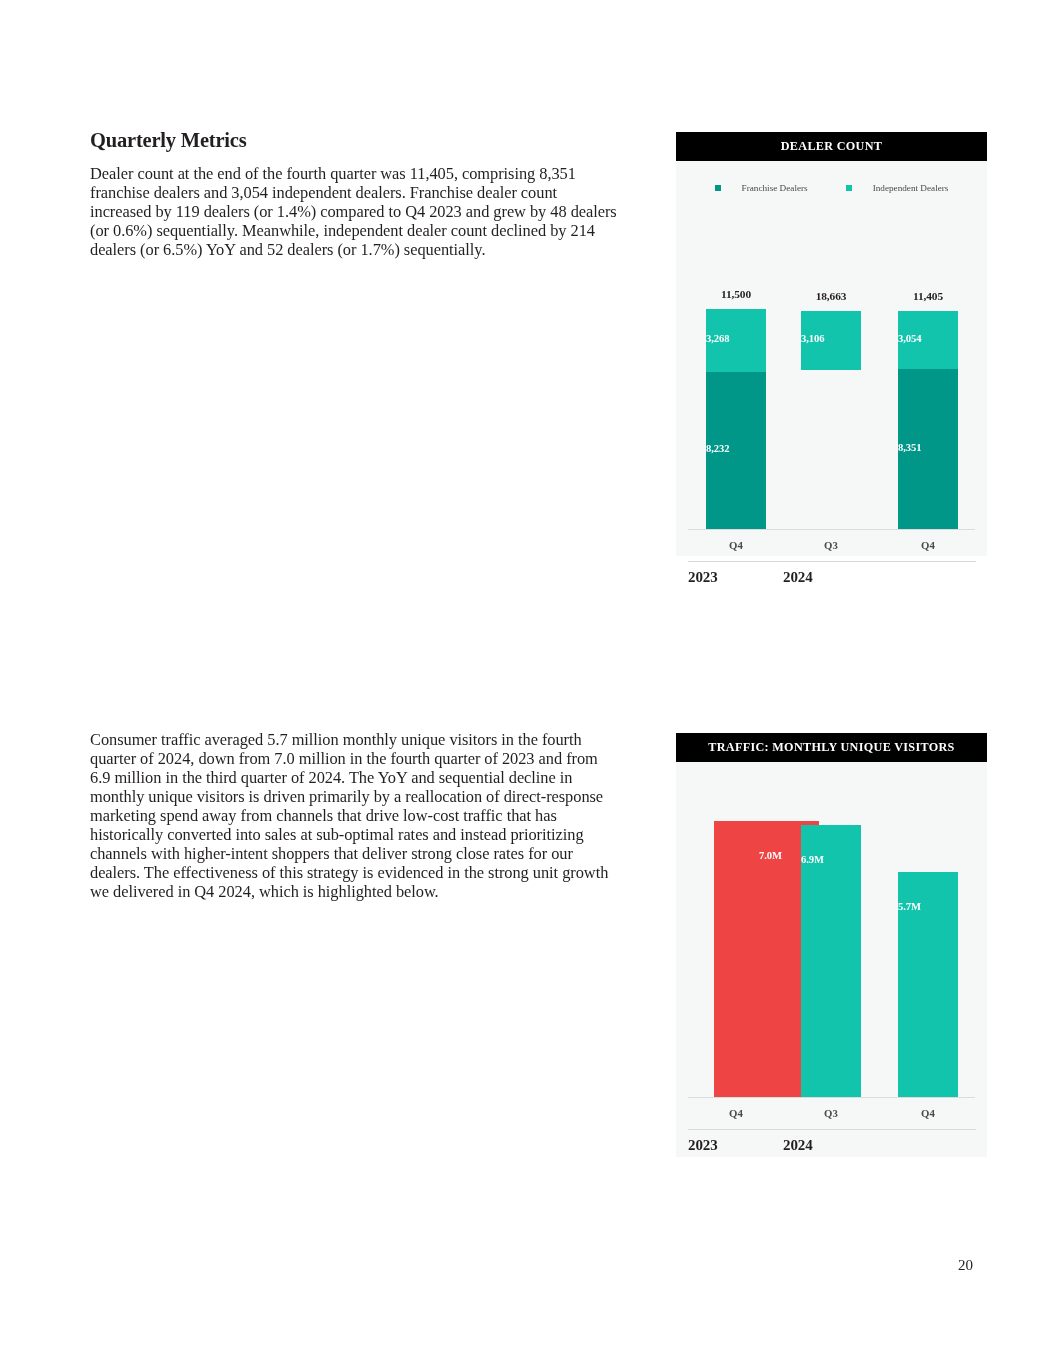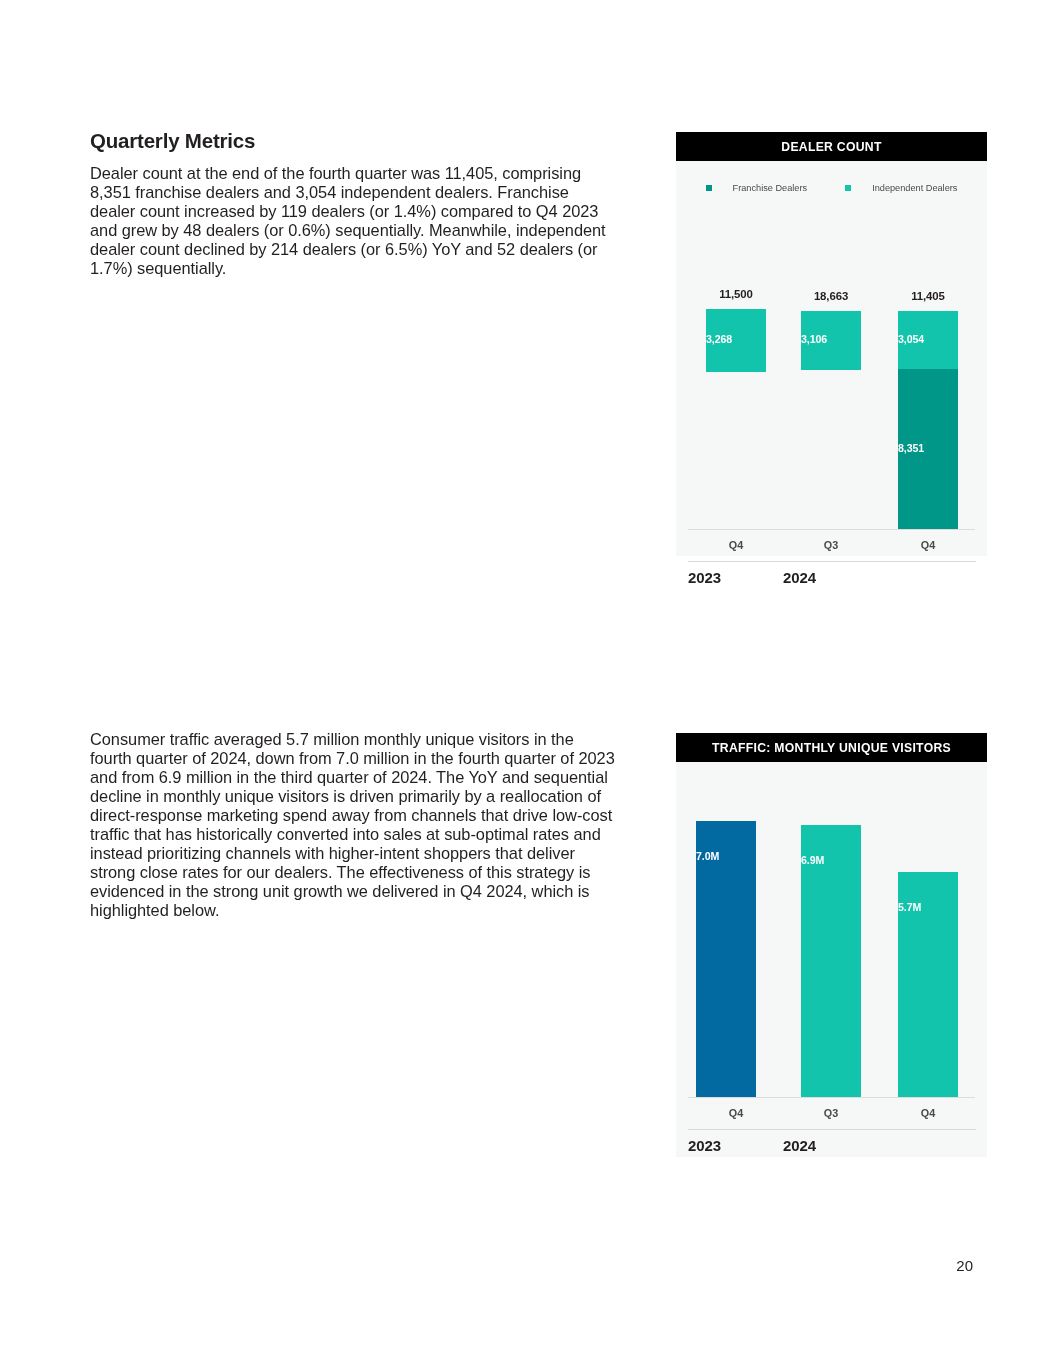--- a/index.html
+++ b/index.html
@@ -6,21 +6,21 @@
     margin: 0;
     padding: 0;
     background: #ffffff;
   }
   .page {
     position: relative;
     width: 1055px;
     height: 1320px;
     background: #ffffff;
     overflow: hidden;
-    font-family: Liberation Sans, sans-serif;
+    font-family: Liberation Serif, serif;
     color: #231f20;
   }
 
   
   .section-heading {
     position: absolute;
     left: 90px;
     top: 129px;
     font-size: 20.5px;
     font-weight: bold;
@@ -188,20 +188,23 @@
           <span>Independent Dealers</span>
         </div>
       </div>
 
       <div class="plot" id="plot-dealer">
           <div class="bar-total-label" style="left: 30px; width: 60px; top: 127px;">11,500</div>
           <div class="bar-stack" style="left: 30px; width: 60px; top: 148px; height: 220px;">
             <div class="bar-seg" style="height: 62.5183px; background: rgb(18, 196, 172);">
               <div class="bar-seg-label" style="top: 24.2591px;">3,268</div>
             </div>
+            <div class="bar-seg" style="height: 157.482px; background: rgb(0, 150, 136);">
+              <div class="bar-seg-label" style="top: 71.7409px;">8,232</div>
+            </div>
           </div>
           <div class="bar-total-label" style="left: 125px; width: 60px; top: 128.741px;">18,663</div>
           <div class="bar-stack" style="left: 125px; width: 60px; top: 149.741px; height: 218.259px;">
             <div class="bar-seg" style="height: 59.4191px; background: rgb(18, 196, 172);">
               <div class="bar-seg-label" style="top: 22.7096px;">3,106</div>
             </div>
           </div>
           <div class="bar-total-label" style="left: 222px; width: 60px; top: 128.817px;">11,405</div>
           <div class="bar-stack" style="left: 222px; width: 60px; top: 149.817px; height: 218.183px;">
             <div class="bar-seg" style="height: 58.4243px; background: rgb(18, 196, 172);">
@@ -220,21 +223,21 @@
           <div class="year-rule" style="left: 107px; width: 193px; top: 400px;"></div>
           <div class="year-label" style="left: 107px; width: 193px; top: 408px;">2024</div>
         </div>
     </div>
   </div>
 
   <div class="chart-card" id="card-traffic">
     <div class="chart-header">TRAFFIC: MONTHLY UNIQUE VISITORS</div>
     <div class="chart-body">
       <div class="plot" id="plot-traffic">
-          <div class="bar-stack" style="left: 20px; width: 60px; top: 59px; height: 276px; background: #0369a1;">
+          <div class="bar-stack" style="left: 38px; width: 60px; top: 59px; height: 276px; background: #ef4444; padding-left: 45px;">
             <div class="bar-seg-label" style="top: 29px;">7.0M</div>
           </div>
           <div class="bar-stack" style="left: 125px; width: 60px; top: 62.9429px; height: 272.057px; background: rgb(18, 196, 172);">
             <div class="bar-seg-label" style="top: 29px;">6.9M</div>
           </div>
           <div class="bar-stack" style="left: 222px; width: 60px; top: 110.257px; height: 224.743px; background: rgb(18, 196, 172);">
             <div class="bar-seg-label" style="top: 29px;">5.7M</div>
           </div>
           <div class="axis-baseline" style="left: 12px; width: 287px; top: 335px;"></div>
           <div class="x-tick-label" style="left: 30px; width: 60px; top: 345px;">Q4</div>

